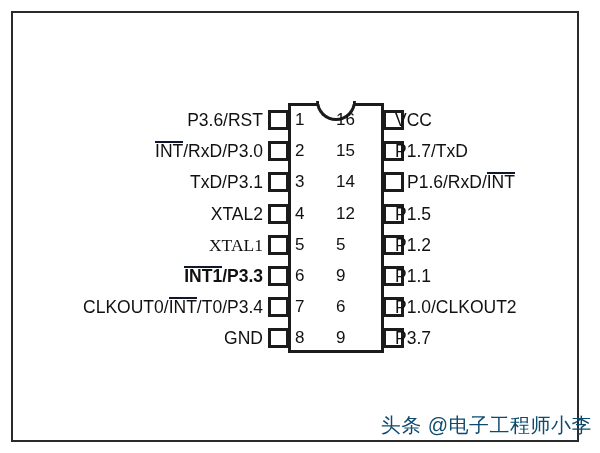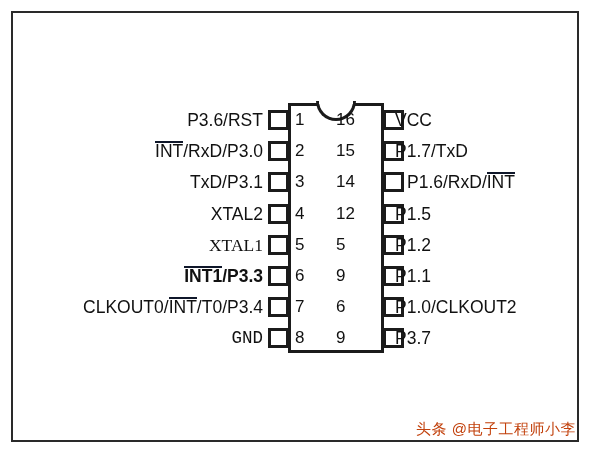--- a/index.html
+++ b/index.html
@@ -98,24 +98,24 @@
   }
   .ovl {
     border-top: 2px solid #0f172a;
     padding-top: 0px;
     display: inline-block;
     line-height: 17px;
   }
   
   .watermark {
     position: absolute;
-    right: 24px;
+    right: 8px;
     bottom: 14px;
-    font-size: 15px;
-    color: #c2410c;
+    font-size: 20px;
+    color: #0c4a6e;
     letter-spacing: 0.5px;
     white-space: nowrap;
   }
 </style>
 </head>
 <body>
 
 <div id="root">
 
   <div class="frame-border"></div>
@@ -141,21 +141,21 @@
       <div class="pin-num left" style="top: 234.8px;">5</div>
       <div class="pin-label left" style="top: 234.8px; font-family: Liberation Serif, serif;">XTAL1</div>
       <div class="pin-pad left" style="top: 266px;"></div>
       <div class="pin-num left" style="top: 266px;">6</div>
       <div class="pin-label left" style="top: 266px; font-weight: bold;"><span class="ovl">INT1</span>/P3.3</div>
       <div class="pin-pad left" style="top: 297.2px;"></div>
       <div class="pin-num left" style="top: 297.2px;">7</div>
       <div class="pin-label left" style="top: 297.2px;">CLKOUT0/<span class="ovl">INT</span>/T0/P3.4</div>
       <div class="pin-pad left" style="top: 328.4px;"></div>
       <div class="pin-num left" style="top: 328.4px;">8</div>
-      <div class="pin-label left" style="top: 328.4px; font-family: Liberation Mono, monospace;">GND</div>
+      <div class="pin-label left" style="top: 328.4px;">GND</div>
       <div class="pin-pad right" style="top: 110px;"></div>
       <div class="pin-num right" style="top: 110px;">16</div>
       <div class="pin-label right" style="top: 110px;">VCC</div>
       <div class="pin-pad right" style="top: 141.2px;"></div>
       <div class="pin-num right" style="top: 141.2px;">15</div>
       <div class="pin-label right" style="top: 141.2px;">P1.7/TxD</div>
       <div class="pin-pad right" style="top: 172.4px;"></div>
       <div class="pin-num right" style="top: 172.4px;">14</div>
       <div class="pin-label right" style="top: 172.4px; margin-left: 12px;">P1.6/RxD/<span class="ovl">INT</span></div>
       <div class="pin-pad right" style="top: 203.6px;"></div>

